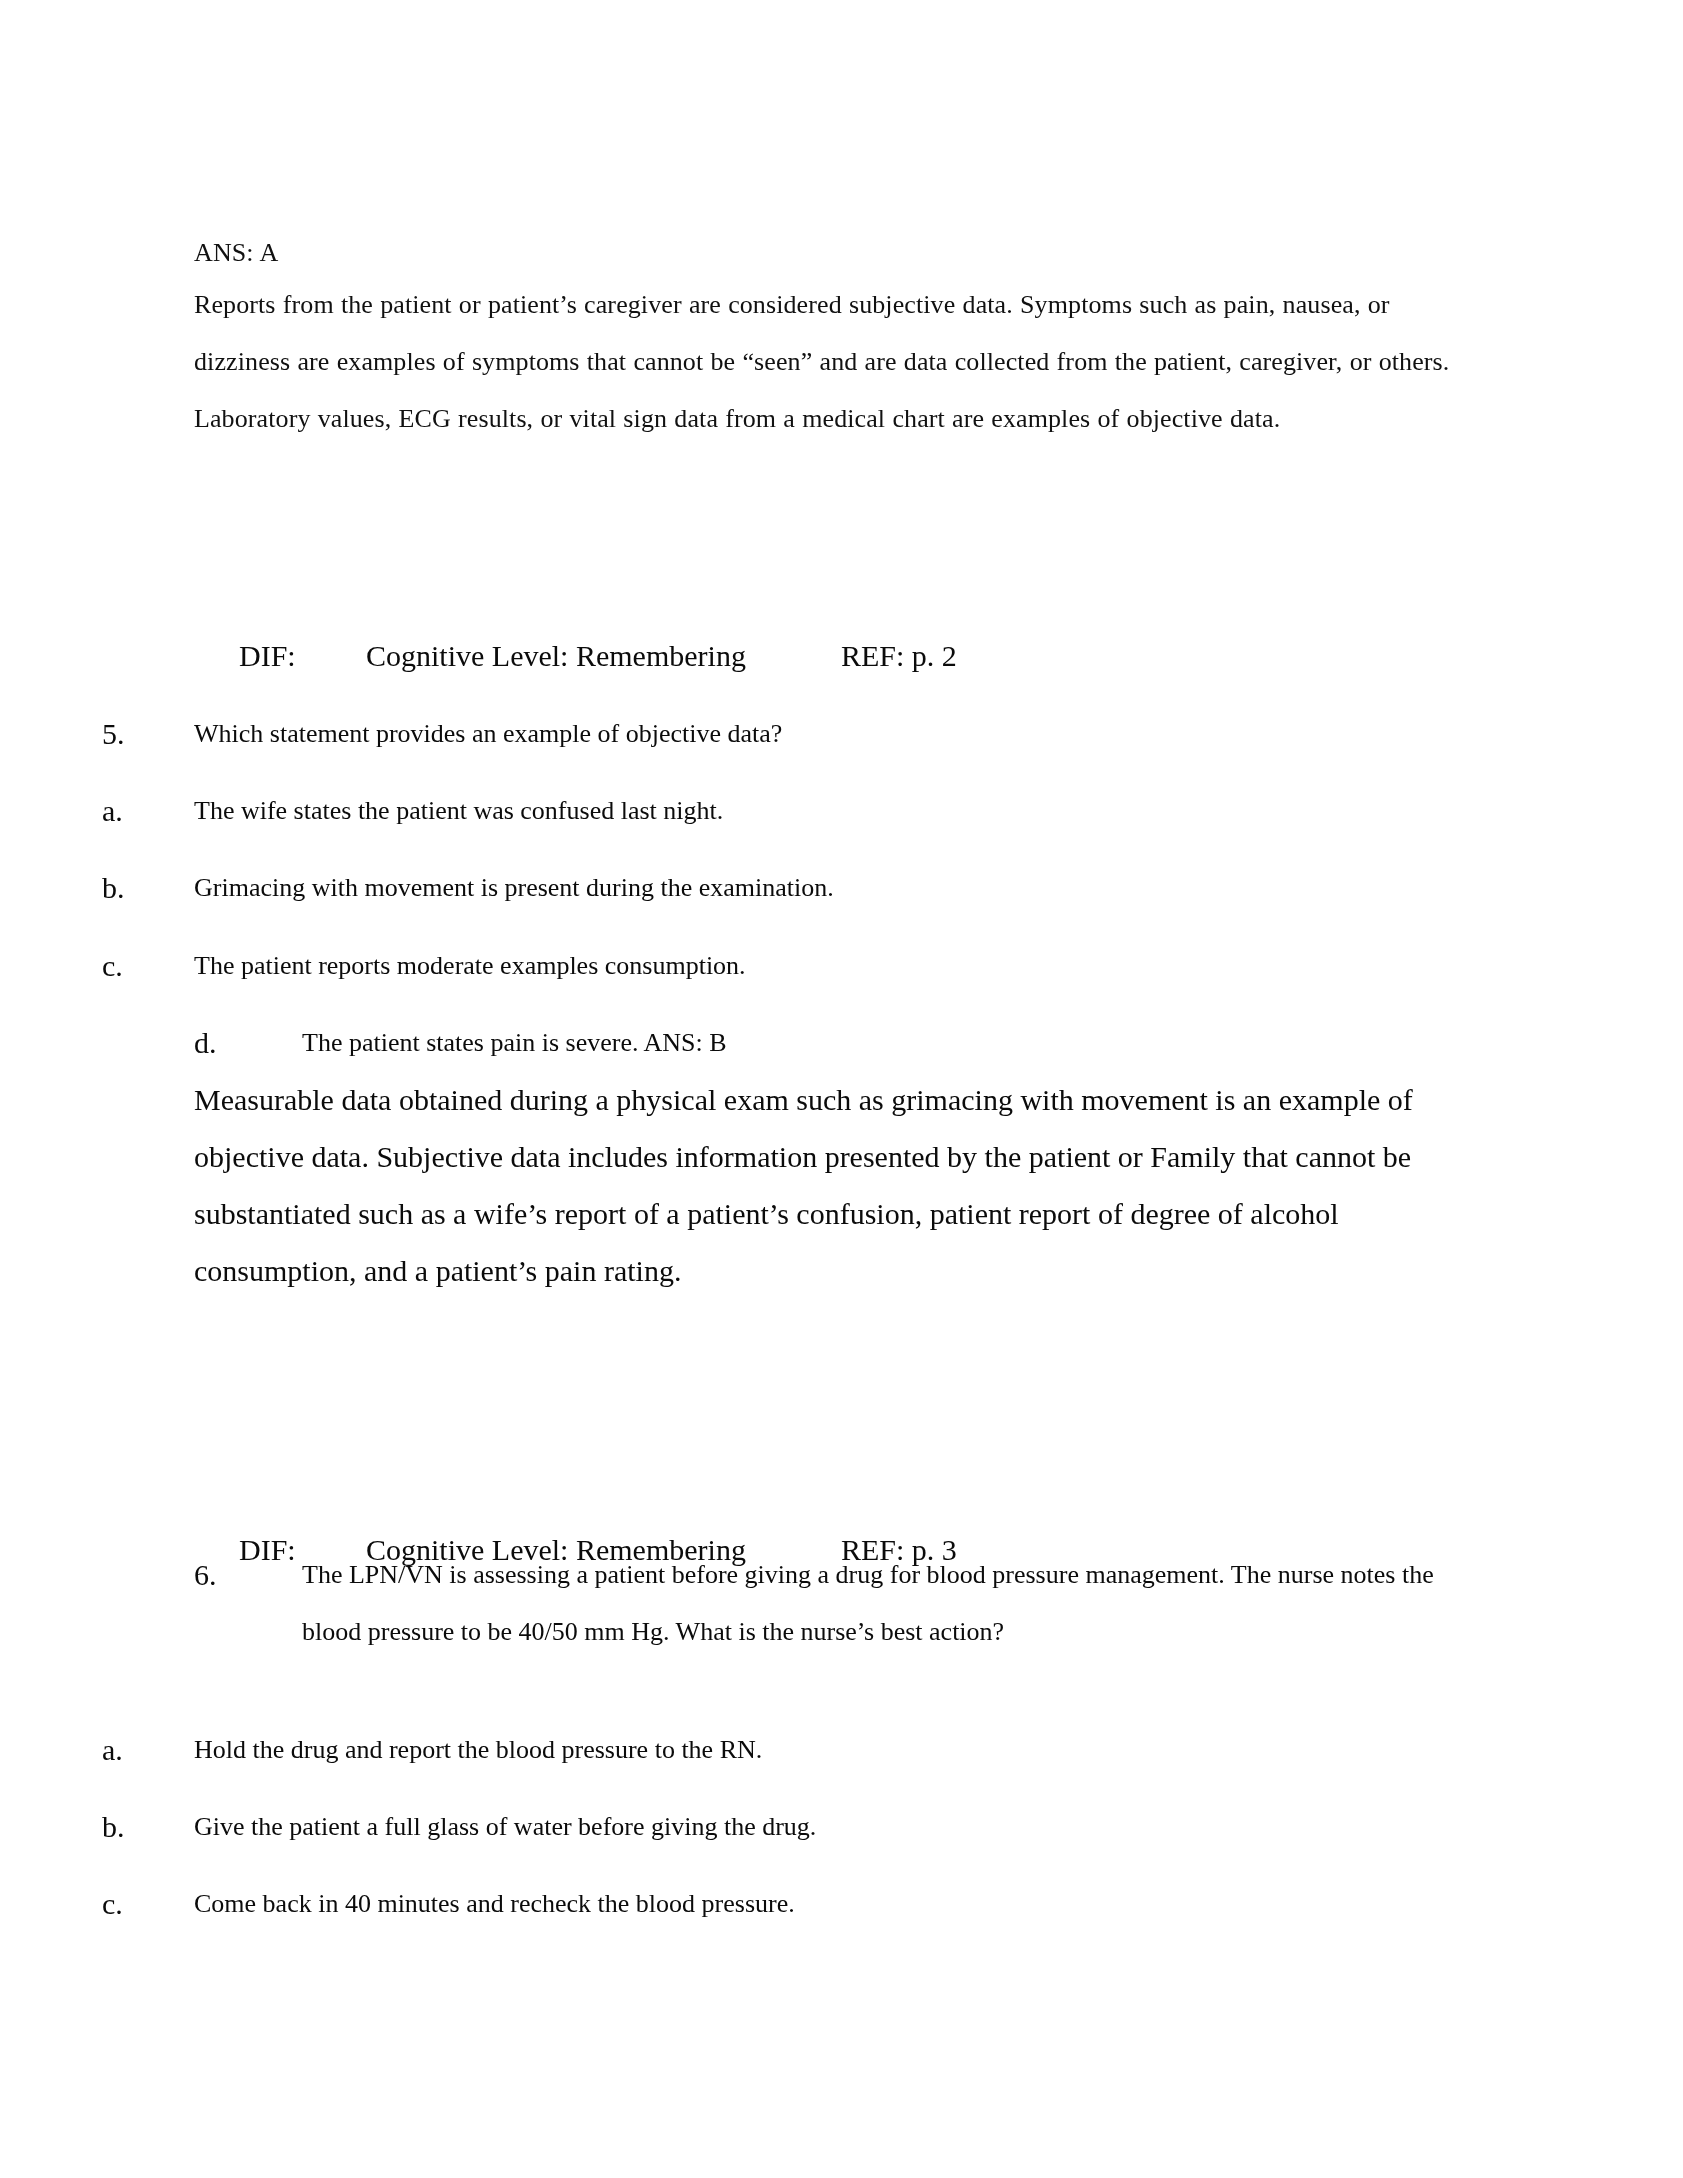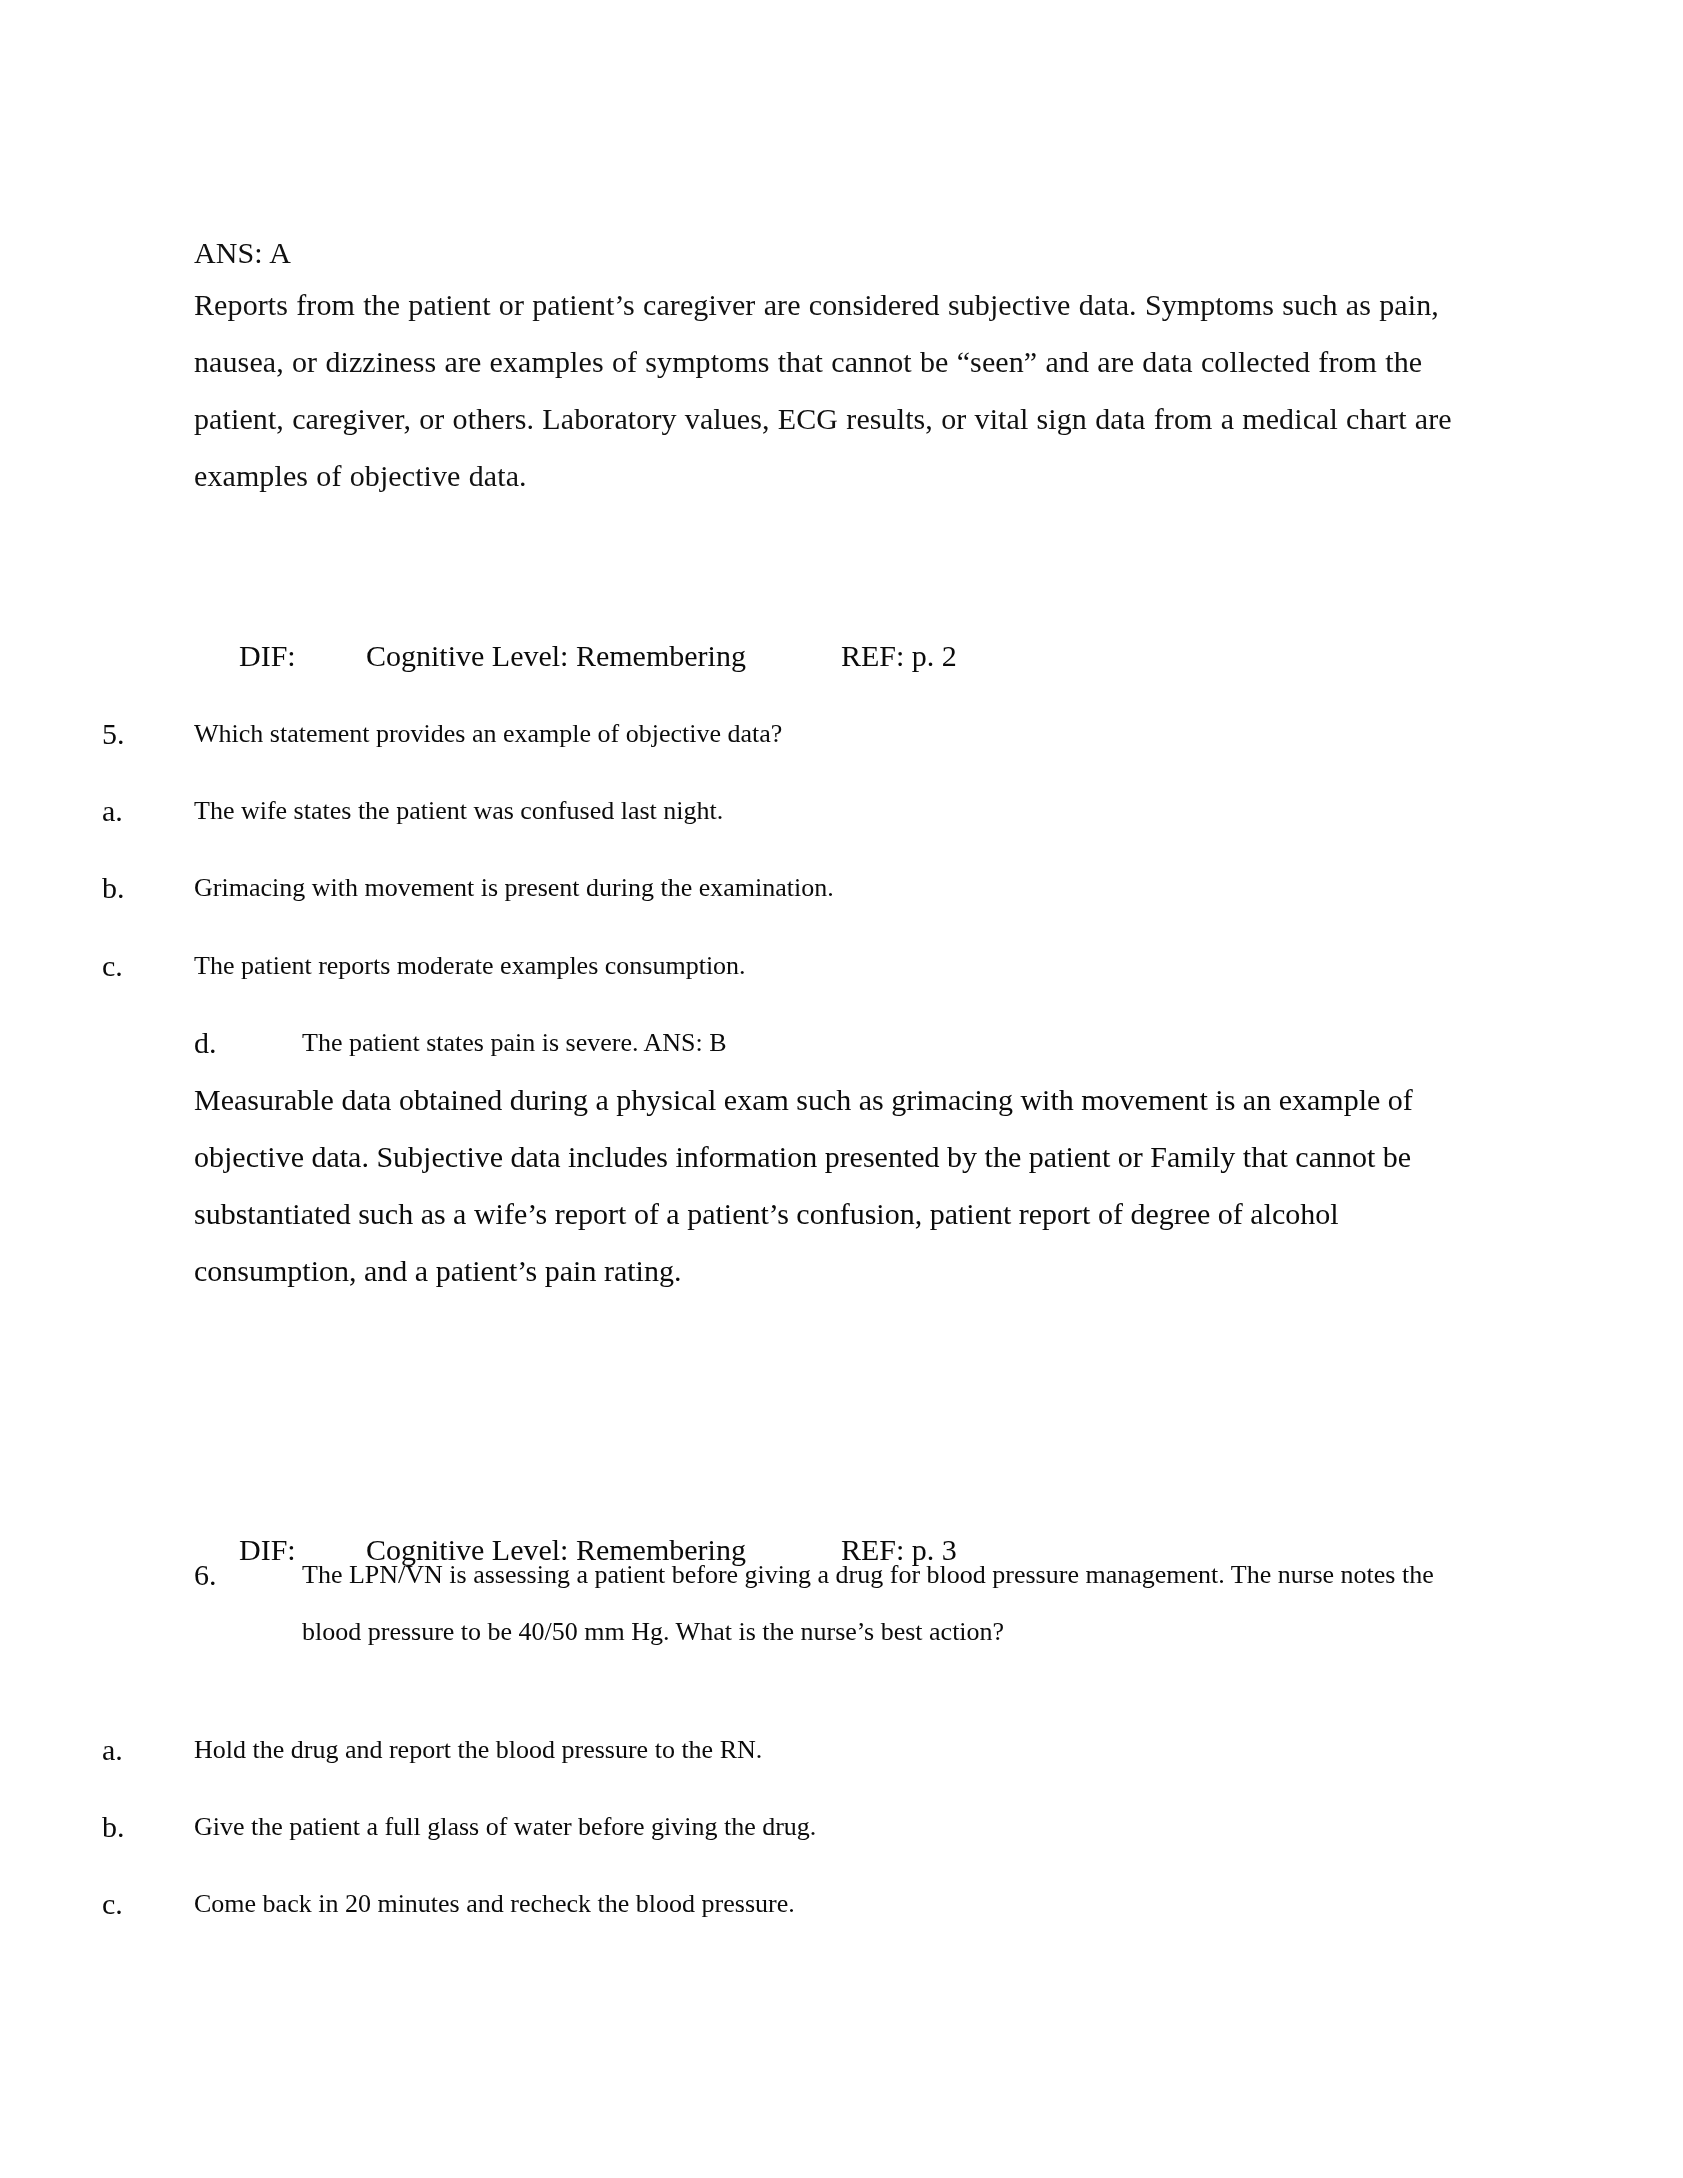--- a/index.html
+++ b/index.html
@@ -21,21 +21,21 @@
   .content {
     position: absolute;
     left: 0;
     top: 0;
     width: 1683px;
     padding: 0;
   }
 
   
   .para {
-    font-size: 30px;
+    font-size: 26px;
     line-height: 57px;
     color: #111111;
     text-align: left;
     letter-spacing: 0.1px;
     word-spacing: 0.6px;
   }
 
   
   .ans-block {
     position: absolute;
@@ -153,18 +153,18 @@
       <span class="q-text">Hold the drug and report the blood pressure to the RN.</span>
     </div>
 
     <div class="q-row lvl-outer" style="top:1798px;">
       <span class="marker">b.</span>
       <span class="q-text">Give the patient a full glass of water before giving the drug.</span>
     </div>
 
     <div class="q-row lvl-outer" style="top:1875px;">
       <span class="marker">c.</span>
-      <span class="q-text">Come back in 20 minutes and recheck the blood pressure.</span>
+      <span class="q-text">Come back in 40 minutes and recheck the blood pressure.</span>
     </div>
 
   </div>
 </div>
 
 
 </body></html>

